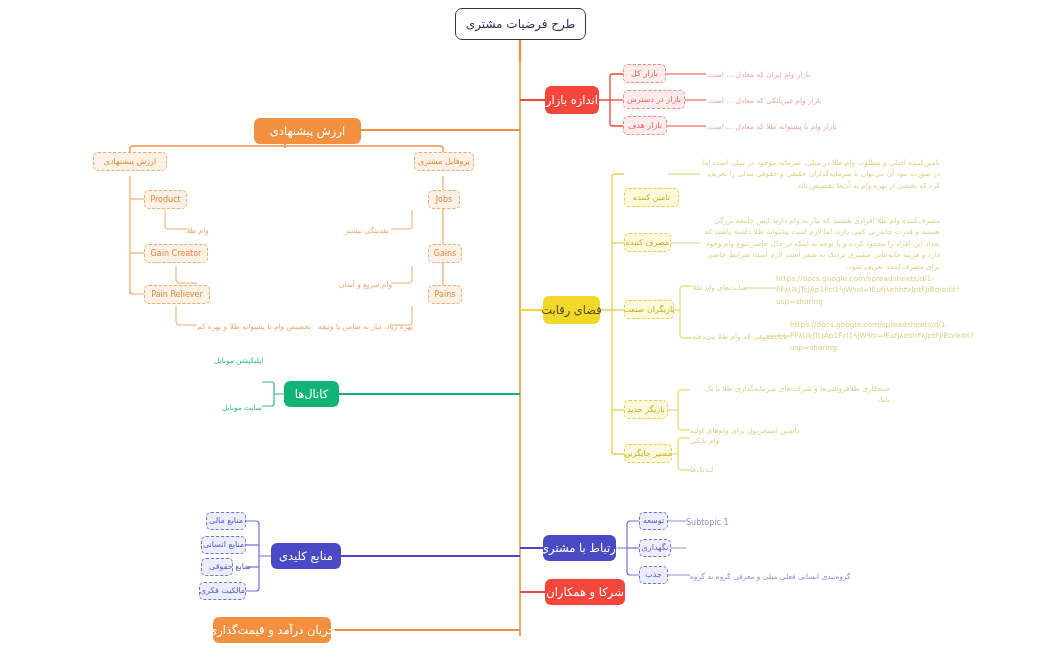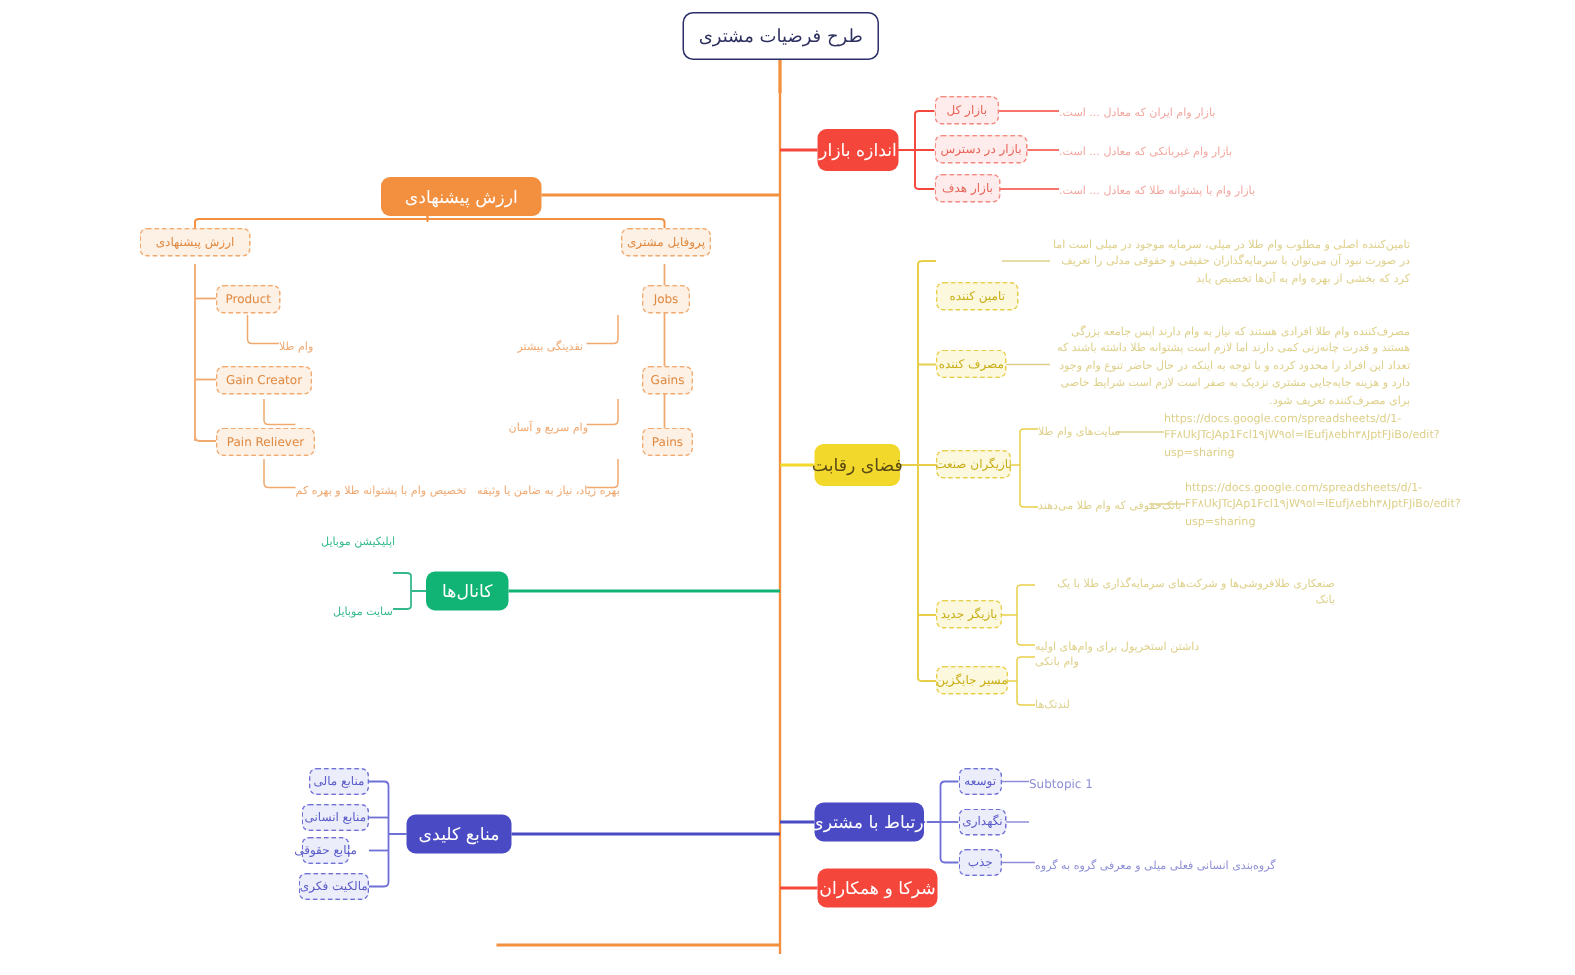--- a/index.html
+++ b/index.html
@@ -269,21 +269,21 @@
 
   <div class="node solid c-blu" style="left:271px;top:543px;width:70px;height:26px;">
     <span>منابع کلیدی</span>
   </div>
   <div class="node dashed c-blu-d" style="left:206px;top:512px;width:40px;height:18px;">
     <span>منابع مالی</span>
   </div>
   <div class="node dashed c-blu-d" style="left:201px;top:536px;width:45px;height:18px;">
     <span>منابع انسانی</span>
   </div>
-  <div class="node dashed c-blu-d" style="left:201px;top:558px;width:32px;height:18px;">
+  <div class="node dashed c-blu-d" style="left:201px;top:558px;width:32px;height:18px;justify-content:flex-end;">
     <span>منابع حقوقی</span>
   </div>
   <div class="node dashed c-blu-d" style="left:199px;top:582px;width:47px;height:18px;">
     <span>مالکیت فکری</span>
   </div>
 
   <div class="node solid c-blu" style="left:543px;top:535px;width:73px;height:26px;">
     <span>ارتباط با مشتری</span>
   </div>
   <div class="node dashed c-blu-d" style="left:639px;top:512px;width:29px;height:18px;">
@@ -297,14 +297,17 @@
 
   <div class="node dashed c-blu-d" style="left:639px;top:566px;width:29px;height:18px;">
     <span>جذب</span>
   </div>
   <div class="leaf c-blu-t" style="left:690px;top:571px;">گروه‌بندی انسانی فعلی میلی و معرفی گروه به گروه</div>
 
   <div class="node solid c-red" style="left:545px;top:579px;width:80px;height:26px;">
     <span>شرکا و همکاران</span>
   </div>
 
+  <div class="node solid c-org" style="left:213px;top:617px;width:118px;height:26px;">
+    <span>جریان درآمد و قیمت‌گذاری</span>
+  </div>
 
 </div>
 
 </body></html>

